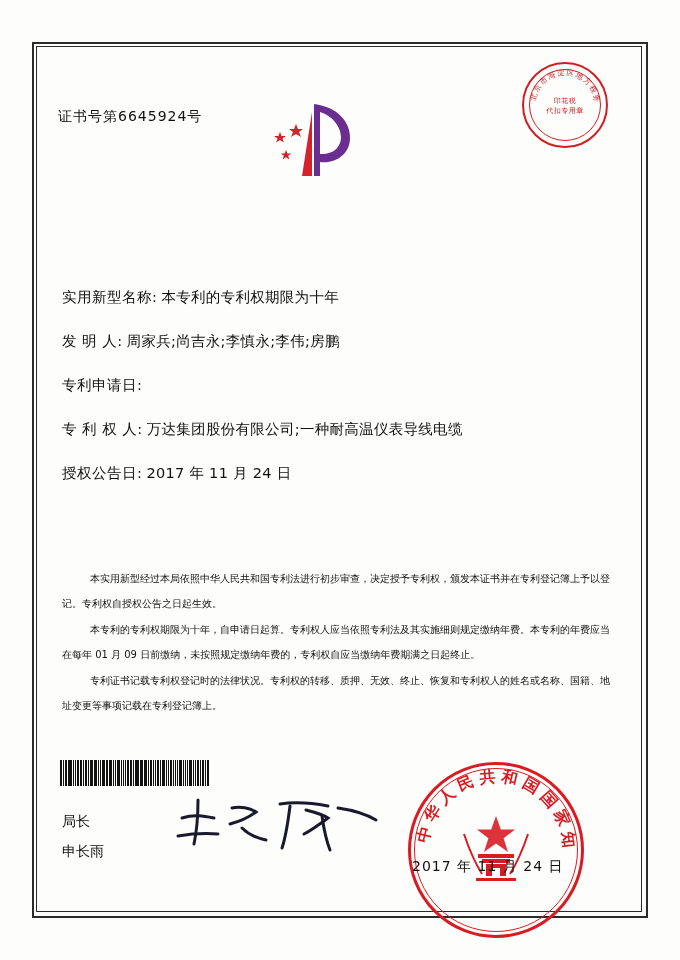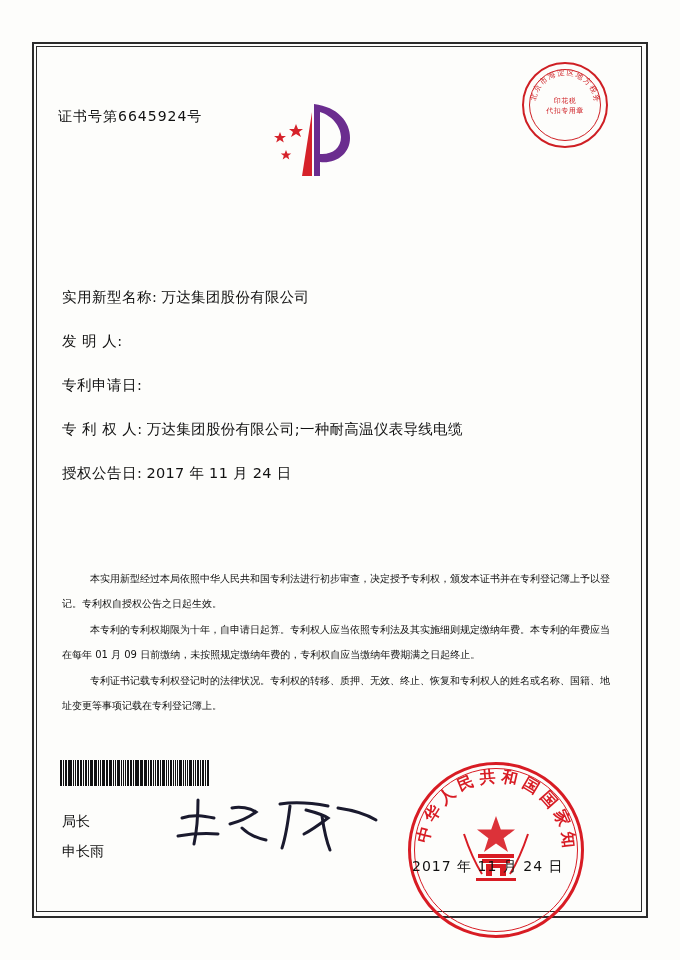--- a/index.html
+++ b/index.html
@@ -219,24 +219,25 @@
     <div class="center-text">
       <div>印花税</div>
       <div>代扣专用章</div>
     </div>
   </div>
 
 
   <div class="fields">
     <div class="field-row">
       <span class="field-label">实用新型名称:</span>
-      <span class="field-value">万达集团股份有限公司</span>
+      <span class="field-value">本专利的专利权期限为十年</span>
     </div>
     <div class="field-row">
       <span class="field-label">发 明 人:</span>
+      <span class="field-value">周家兵;尚吉永;李慎永;李伟;房鹏</span>
     </div>
     <div class="field-row">
       <span class="field-label">专利申请日:</span>
     </div>
     <div class="field-row">
       <span class="field-label">专 利 权 人:</span>
       <span class="field-value">万达集团股份有限公司;一种耐高温仪表导线电缆</span>
     </div>
     <div class="field-row">
       <span class="field-label">授权公告日:</span>

